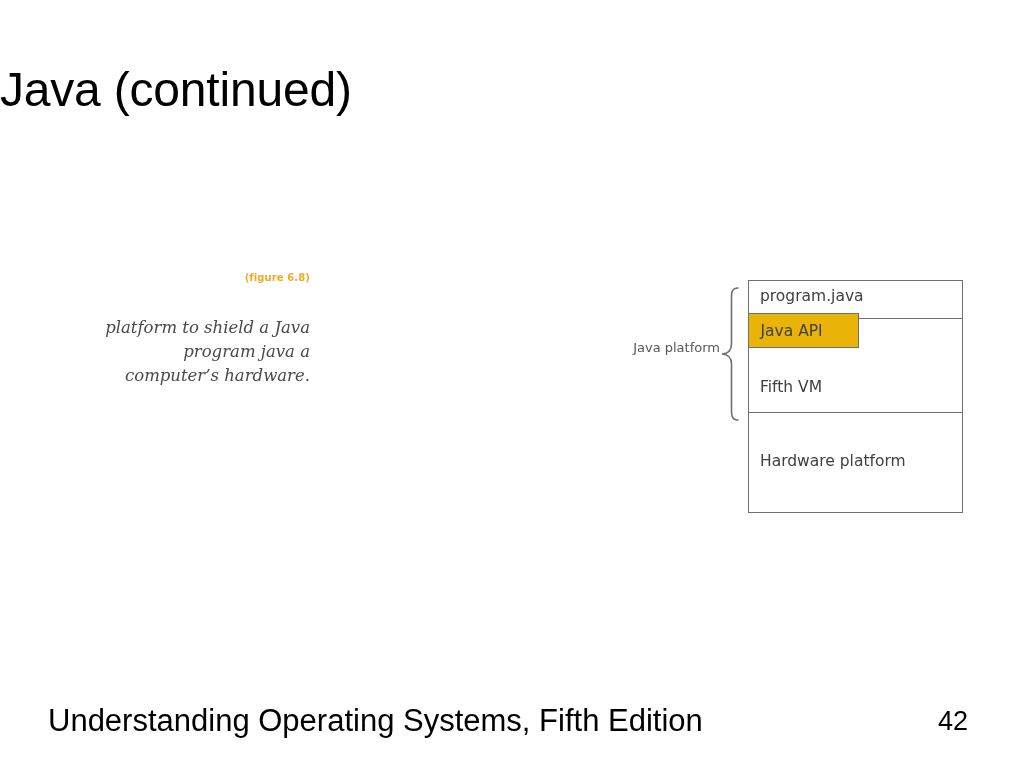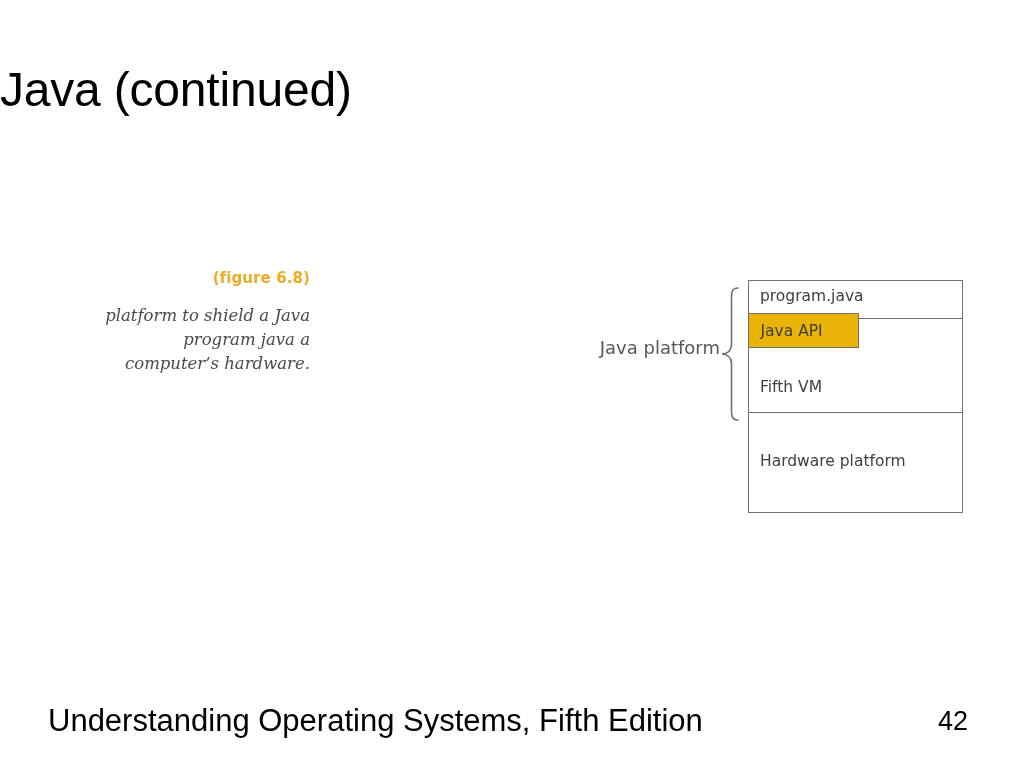--- a/index.html
+++ b/index.html
@@ -41,25 +41,25 @@
   
   .caption-block {
     position: absolute;
     left: 58px;
     top: 268px;
     width: 252px;
     text-align: right;
   }
   .figure-label {
     font-family: "DejaVu Sans", sans-serif;
-    font-size: 15px;
+    font-size: 10px;
     line-height: 20px;
     font-weight: 700;
     color: #edad28;
-    margin-bottom: 16px;
+    margin-bottom: 28px;
     letter-spacing: 0.1px;
   }
   .caption-text {
     font-family: "DejaVu Serif", "Liberation Serif", serif;
     font-style: italic;
     font-size: 16.5px;
     line-height: 24px;
     color: #4a4a4a;
     font-weight: 400;
   }
@@ -77,21 +77,21 @@
     height: 250px;
   }
 
   .platform-label {
     position: absolute;
     left: 4px;
     top: 66px;
     width: 128px;
     text-align: right;
     font-family: "DejaVu Sans", sans-serif;
-    font-size: 18px;
+    font-size: 13px;
     line-height: 20px;
     color: #58585a;
     white-space: nowrap;
   }
 
   .brace {
     position: absolute;
     left: 130px;
     top: 14px;
     width: 22px;

